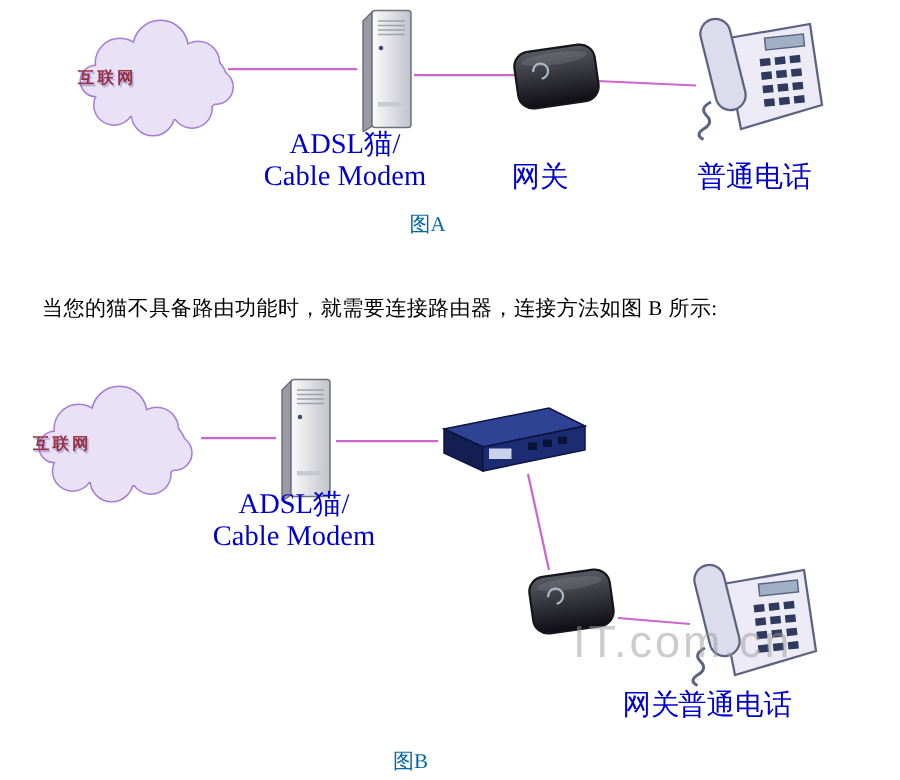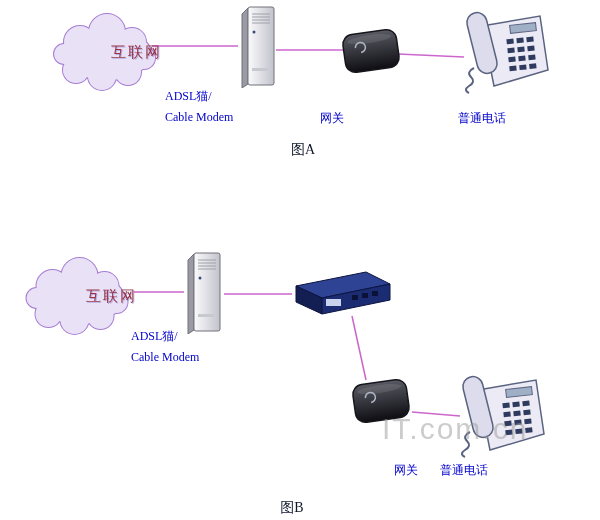--- a/index.html
+++ b/index.html
@@ -1,26 +1,26 @@
 <!DOCTYPE html>
 <html style="--connector: #cc66cc; --label-blue: #0000cc; --internet-text: #993344; --watermark-gray: #9a9a9a;"><head>
 <meta charset="utf-8">
 <style>
   html,body{margin:0;padding:0;background:#fff}
   .canvas{position:relative;width:600px;height:520px;background:#fff;overflow:hidden;
           font-family:"Liberation Serif","DejaVu Serif",serif}
   .abs{position:absolute}
   .wire{position:absolute;left:0;top:0;width:600px;height:520px;pointer-events:none}
-  .dev-label{position:absolute;text-align:left;color:var(--label-blue,#0000cc);
-             font-size:12px;line-height:21px}
+  .dev-label{position:absolute;text-align:center;color:var(--label-blue,#0000cc);
+             font-size:19px;line-height:21px}
   .dev-label span{display:block}
-  .caption{position:absolute;text-align:center;color:#0f172a;font-size:14px}
+  .caption{position:absolute;text-align:left;color:#0369a1;font-size:14px}
   .note{position:absolute;color:#000;font-size:14px;letter-spacing:.3px;white-space:nowrap}
   .cloud-label{position:absolute;left:0;right:0;top:50%;transform:translateY(-50%);
-               text-align:right;font-weight:normal;font-size:15px;letter-spacing:2px;
+               text-align:left;font-weight:bold;font-size:11px;letter-spacing:2px;
                color:var(--internet-text,#993344);text-shadow:1px 1px 0 rgba(80,80,200,.35)}
   .gw{transform:rotate(-8deg)}
   .watermark{position:absolute;font-family:"Liberation Sans","DejaVu Sans",sans-serif;
              font-weight:normal;font-size:30px;letter-spacing:2px;
              color:var(--watermark-gray,#999);opacity:.5}
 </style>
 </head>
 <body>
 
 <div class="canvas">
@@ -122,20 +122,21 @@
   </div>
 
   <div class="dev-label" style="left:165px;top:86px;width:130px">
     <span>ADSL猫/</span>
     <span>Cable Modem</span>
   </div>
   <div class="dev-label" style="left:320px;top:108px;width:80px">网关</div>
   <div class="dev-label" style="left:458px;top:108px;width:90px">普通电话</div>
   <div class="caption" style="left:273px;top:141px;width:60px">图A</div>
 
+  <div class="note" style="left:28px;top:197px">当您的猫不具备路由功能时，就需要连接路由器，连接方法如图 B 所示:</div>
 
   <div class="abs" style="left:22px;top:250px;width:115px;height:92px">
     <svg viewBox="0 0 110 92" width="115" height="92">
       <g stroke="#a87cd4" stroke-width="2" fill="#e9e2f6">
         <ellipse cx="55" cy="48" rx="44" ry="26"></ellipse>
           <circle cx="28" cy="36" r="16"></circle>
         <circle cx="55" cy="26" r="18"></circle>
           <circle cx="80" cy="36" r="14"></circle>
         <circle cx="92" cy="52" r="11"></circle>
           <circle cx="76" cy="66" r="13"></circle>

